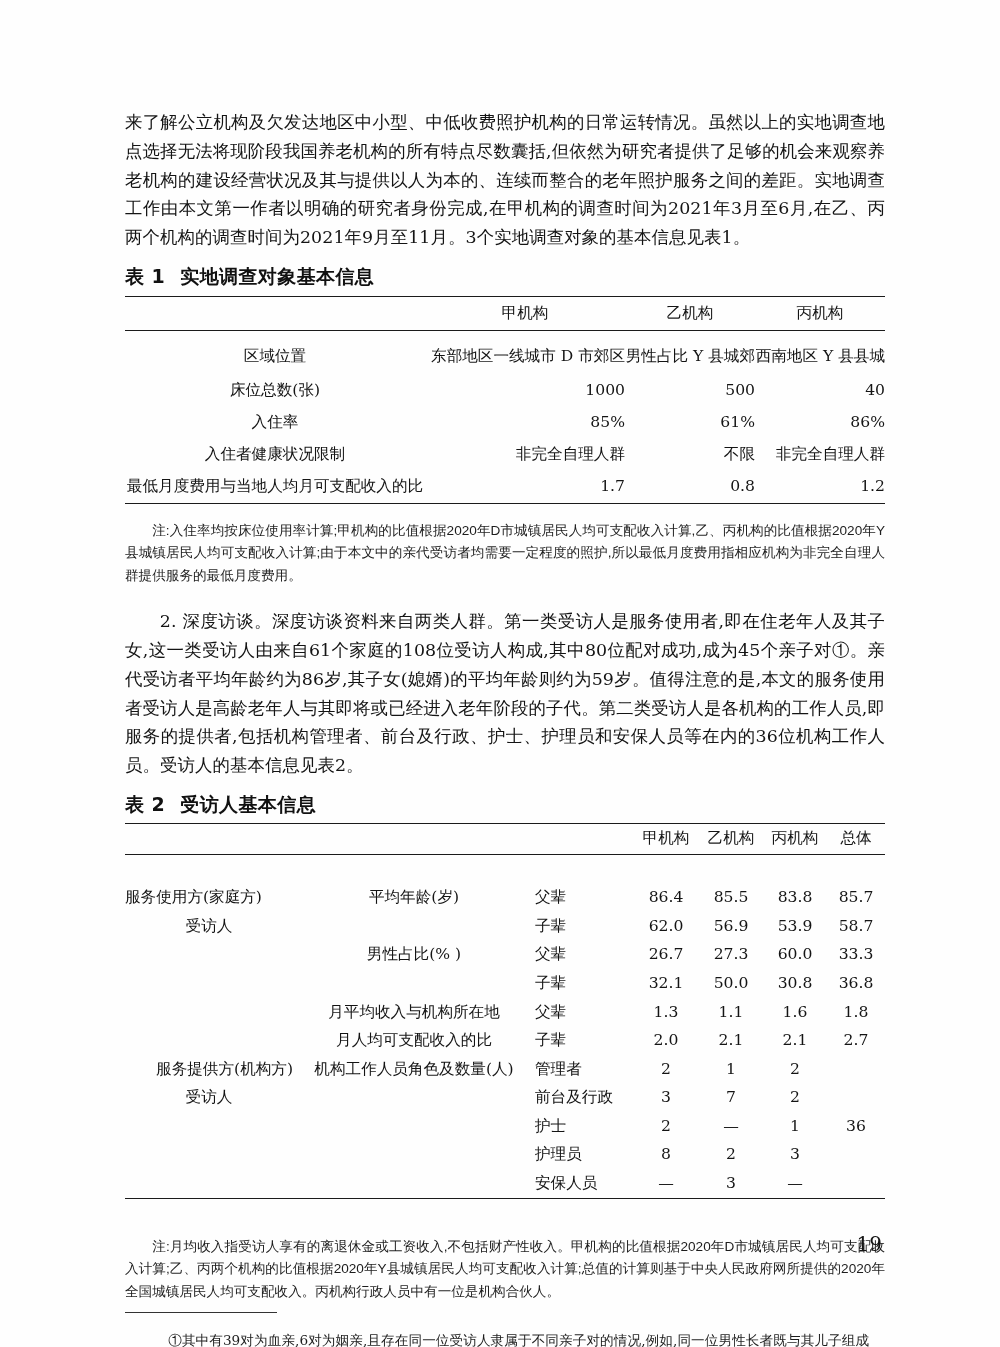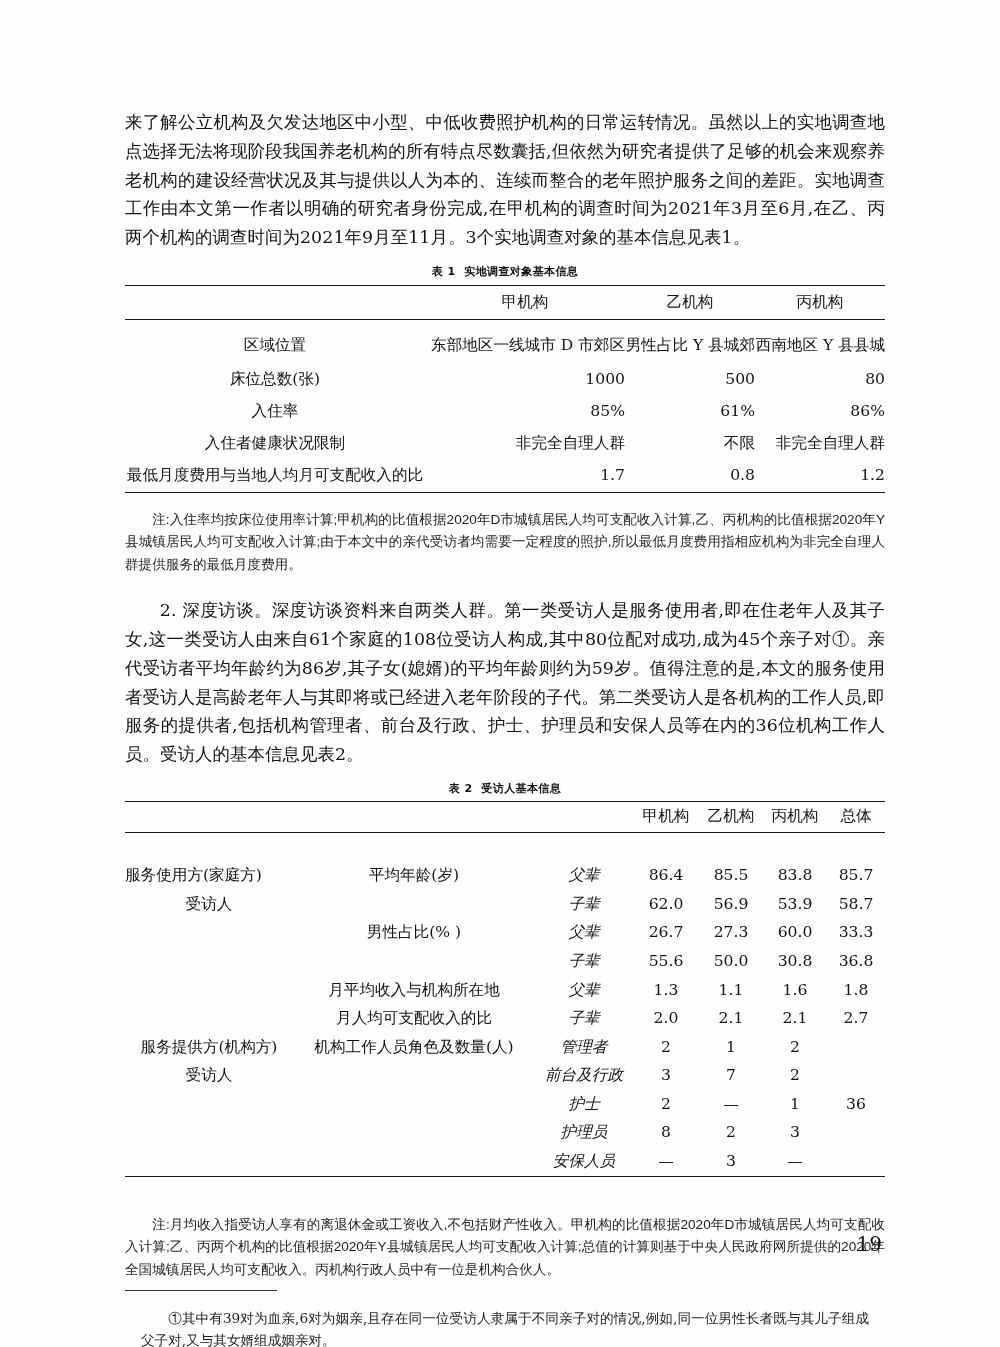--- a/index.html
+++ b/index.html
@@ -36,24 +36,23 @@
     text-align: justify;
     text-justify: inter-character;
     letter-spacing: 0.1px;
     margin: 0;
     color: #141414;
   }
   .para.indent2 { text-indent: 2em; }
 
   
   .tbl-caption {
-    text-align: center;
     font-family: "DejaVu Sans", "Liberation Sans", sans-serif;
     font-weight: bold;
-    font-size: 11px;
+    font-size: 19px;
     letter-spacing: 0.4px;
     color: #111;
     margin: 0;
   }
   .tbl-caption .cap-num { margin-right: 0.8em; }
 
   
   table.doc-table {
     border-collapse: collapse;
     width: 100%;
@@ -78,21 +77,21 @@
   #table1 td.val  { text-align: right; }
   #table1 .r-loc td { height: 36px; }
   #table1 .spacer-row td { height: 8px; }
 
   
   #table2 { margin-top: 5px; }
   #table2 td { height: 28.6px; }
   #table2 .hdr td { height: 30px; text-align: center; }
   #table2 td.g1 { text-align: center; }
   #table2 td.g2 { text-align: center; }
-  #table2 td.g3 { text-align: center; font-style: italic; }
+  #table2 td.g3 { text-align: left; }
   #table2 td.num { text-align: center; }
 
   
   .note {
     font-size: 13.6px;
     line-height: 22.4px;
     text-align: justify;
     text-justify: inter-character;
     color: #1d1d1d;
     margin: 0;
@@ -164,21 +163,21 @@
         <tr class="body r-loc">
           <td class="lbl">区域位置</td>
           <td class="val">东部地区一线城市 D 市郊区</td>
           <td class="val">男性占比 Y 县城郊</td>
           <td class="val">西南地区 Y 县县城</td>
         </tr>
         <tr class="body">
           <td class="lbl">床位总数(张)</td>
           <td class="val">1000</td>
           <td class="val">500</td>
-          <td class="val">80</td>
+          <td class="val">40</td>
         </tr>
         <tr class="body">
           <td class="lbl">入住率</td>
           <td class="val">85%</td>
           <td class="val">61%</td>
           <td class="val">86%</td>
         </tr>
         <tr class="body">
           <td class="lbl">入住者健康状况限制</td>
           <td class="val">非完全自理人群</td>
@@ -261,21 +260,21 @@
           <td class="g3">父辈</td>
           <td class="num">26.7</td>
           <td class="num">27.3</td>
           <td class="num">60.0</td>
           <td class="num">33.3</td>
         </tr>
         <tr>
           <td class="g1"></td>
           <td class="g2"></td>
           <td class="g3">子辈</td>
-          <td class="num">55.6</td>
+          <td class="num">32.1</td>
           <td class="num">50.0</td>
           <td class="num">30.8</td>
           <td class="num">36.8</td>
         </tr>
         <tr>
           <td class="g1"></td>
           <td class="g2">月平均收入与机构所在地</td>
           <td class="g3">父辈</td>
           <td class="num">1.3</td>
           <td class="num">1.1</td>
@@ -285,21 +284,21 @@
         <tr>
           <td class="g1"></td>
           <td class="g2">月人均可支配收入的比</td>
           <td class="g3">子辈</td>
           <td class="num">2.0</td>
           <td class="num">2.1</td>
           <td class="num">2.1</td>
           <td class="num">2.7</td>
         </tr>
         <tr>
-          <td class="g1" style="text-align:center">服务提供方(机构方)</td>
+          <td class="g1" style="text-align:right">服务提供方(机构方)</td>
           <td class="g2">机构工作人员角色及数量(人)</td>
           <td class="g3">管理者</td>
           <td class="num">2</td>
           <td class="num">1</td>
           <td class="num">2</td>
           <td class="num"></td>
         </tr>
         <tr>
           <td class="g1">受访人</td>
           <td class="g2"></td>

